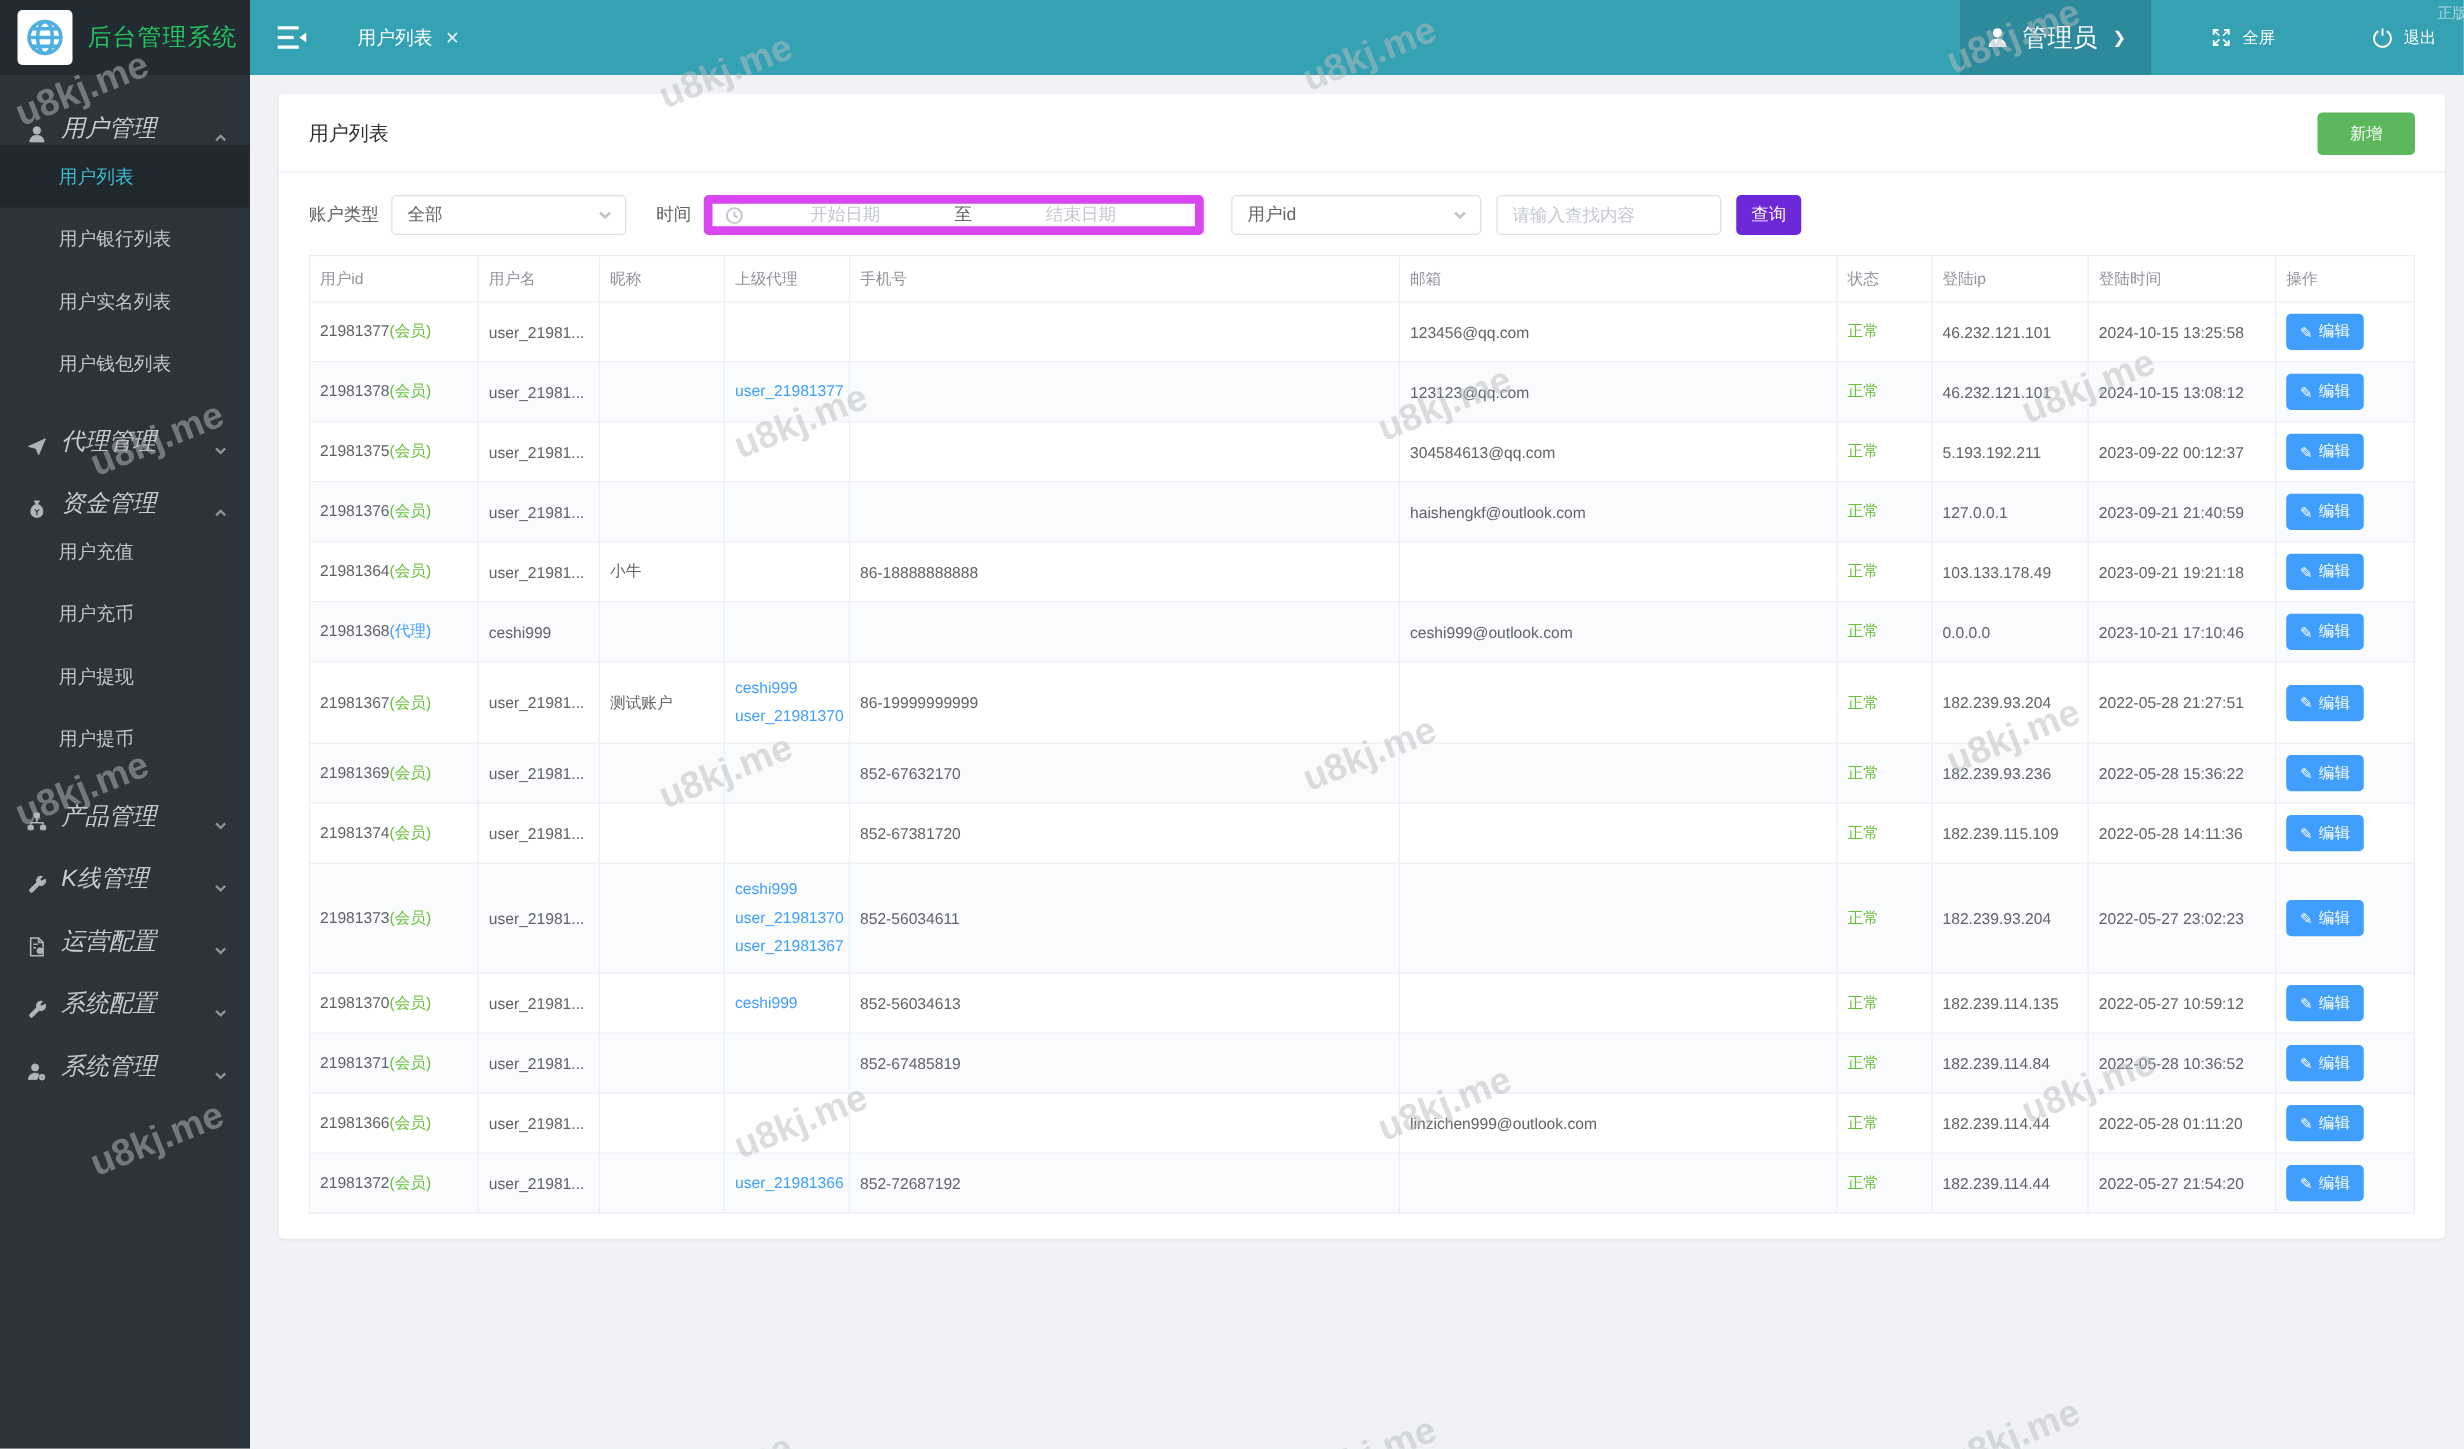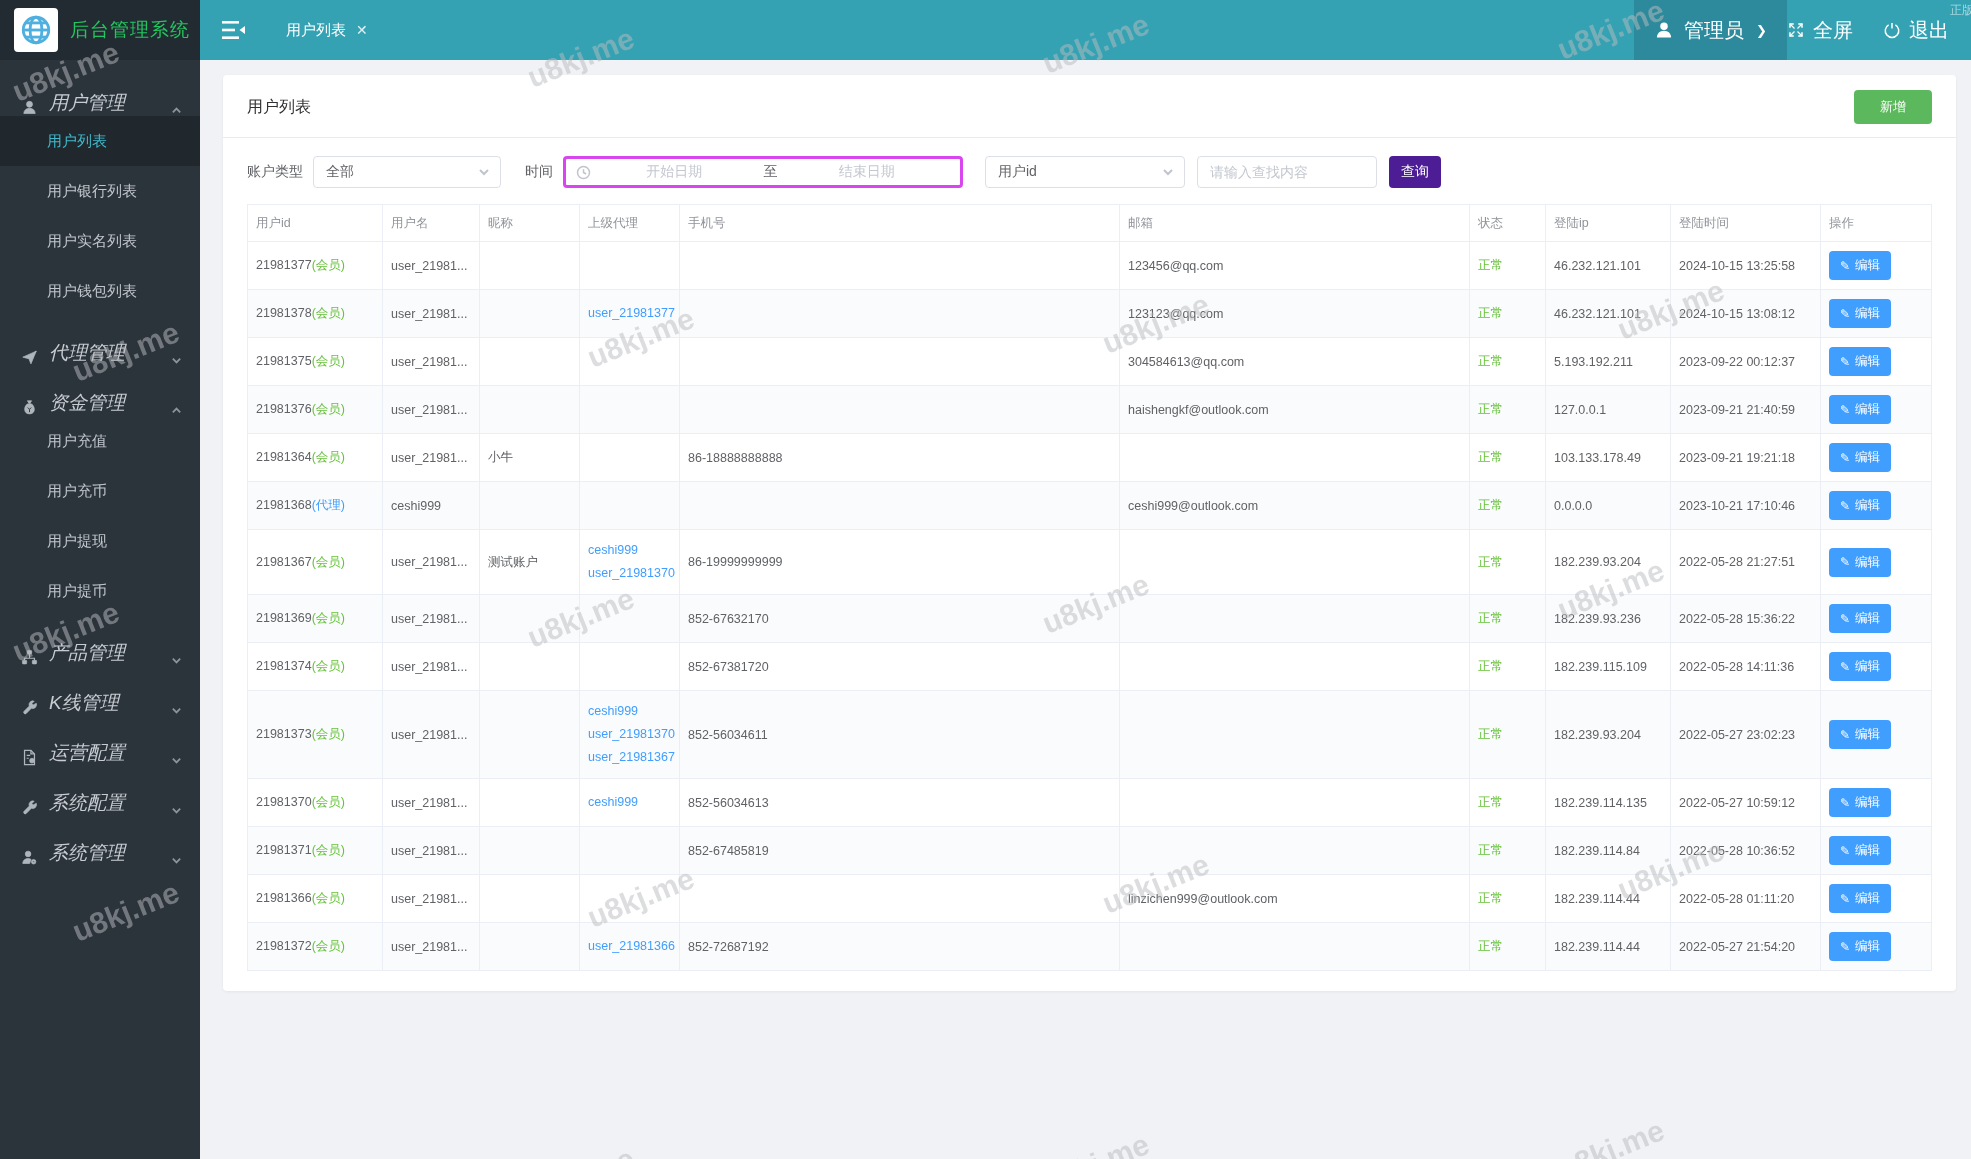--- a/index.html
+++ b/index.html
@@ -25,45 +25,45 @@
   .main { flex:1; display:flex; flex-direction:column; position:relative; }
   .topbar { height:60px; background:#35a2b4; display:flex; align-items:center; position:relative; color:#fff; }
   .hamburger { margin-left:22px; cursor:pointer; display:flex; }
   .tab { margin-left:40px; display:flex; align-items:center; font-size:15px; cursor:pointer; }
   .tab-close { margin-left:10px; font-size:14px; opacity:.85; cursor:pointer; }
   .topbar-right { margin-left:auto; display:flex; align-items:center; height:100%; }
   .admin-box { background:#2c8a9c; height:100%; display:flex; align-items:center; padding:0 20px; cursor:pointer; }
   .admin-box svg { width:20px; height:20px; fill:#fff; margin-right:10px; }
   .admin-box .abx-label { font-size:20px; }
   .admin-box .abx-chev { margin-left:12px; font-size:13px; }
-  .top-btn { display:flex; align-items:center; font-size:20px; cursor:pointer; margin-right:30px; }
+  .top-btn { display:flex; align-items:center; font-size:13px; cursor:pointer; margin-right:30px;padding-left:47px; }
   .top-btn svg { width:18px; height:18px; margin-right:8px; fill:none; stroke:#fff; stroke-width:2; }
   .top-btn:first-of-type { margin-left:28px; }
   .corner-txt { position:absolute; top:2px; right:5px; font-size:12px; color:rgba(255,255,255,.55); }
 
   
   .content { padding:15px 23px; flex:1; }
   .card { background:#fff; border-radius:4px; min-height:770px; box-shadow:0 1px 3px rgba(0,0,0,.06); }
   .card-head { display:flex; align-items:center; justify-content:space-between; padding:15px 24px 13px; border-bottom:1px solid #e8ebf0; }
   .page-title { font-size:16px; color:#303133; }
   .btn-green { background:#5cb85c; color:#fff; border:none; border-radius:4px; font-size:13px; padding:8px 26px; cursor:pointer; }
   .filter-row { display:flex; align-items:center; padding:18px 24px 16px; }
   .flabel { font-size:14px; color:#606266; margin-right:10px; white-space:nowrap; }
   .sel { width:188px; height:32px; border:1px solid #dcdfe6; border-radius:4px; display:flex; align-items:center; padding:0 10px 0 12px; font-size:14px; color:#606266; cursor:pointer; background:#fff; }
   .sel .sel-chev { margin-left:auto; display:flex; }
   .sel svg { width:12px; height:12px; stroke:#c0c4cc; fill:none; stroke-width:2; }
   .t2 { margin-left:24px; }
-  .daterange { width:400px; height:32px; border:3px solid #d946ef; border-radius:4px; display:flex; align-items:center; padding:0 10px; background:#fff; cursor:pointer; }
+  .daterange { width:400px; height:32px; border:7px solid #d946ef; border-radius:4px; display:flex; align-items:center; padding:0 10px; background:#fff; cursor:pointer; }
   .daterange svg { width:15px; height:15px; stroke:#c0c4cc; fill:none; stroke-width:1.6; }
   .daterange .ph { flex:1; text-align:center; font-size:14px; color:#c3c7cf; }
   .daterange .sep { font-size:14px; color:#606266; padding:0 6px; }
   .s2 { margin-left:22px; width:200px; }
   .search-input { margin-left:12px; width:180px; height:32px; border:1px solid #dcdfe6; border-radius:4px; padding:0 12px; font-size:14px; color:#606266; outline:none; }
   .search-input::placeholder { color:#c3c7cf; }
-  .btn-blue { margin-left:12px; background:#4c1d95; color:#fff; border:none; border-radius:4px; font-size:14px; height:32px; padding:0 12px; cursor:pointer; }
+  .btn-blue { margin-left:12px; background:#6d28d9; color:#fff; border:none; border-radius:4px; font-size:14px; height:32px; padding:0 12px; cursor:pointer; }
 
   
   .tbl-wrap { padding:0 24px 20px; }
   table { border-collapse:collapse; table-layout:fixed; width:1684px; }
   th,td { border:1px solid #ebeef5; font-weight:normal; text-align:left; padding:9px 8px; font-size:12.5px; color:#606266; overflow:hidden; white-space:nowrap; }
   th { color:#909399; height:37px; }
   td { height:37px; }
   tbody tr:nth-child(even) { background:#fafbfc; }
   .tag-green { color:#67c23a; }
   .tag-blue { color:#409eff; }

